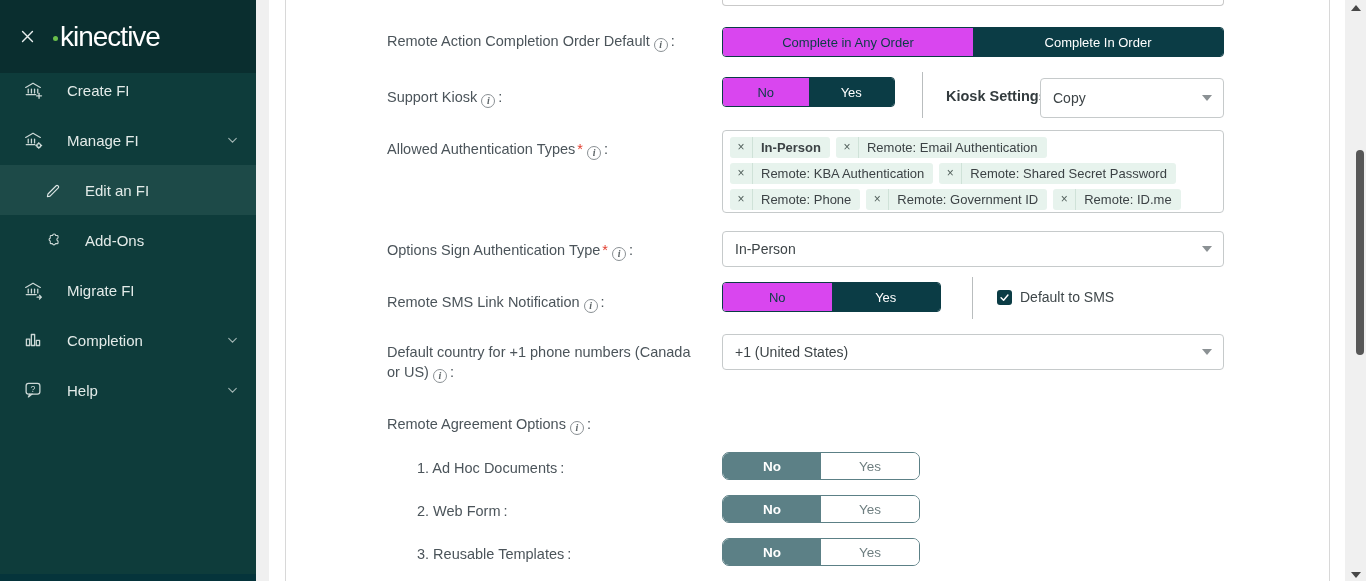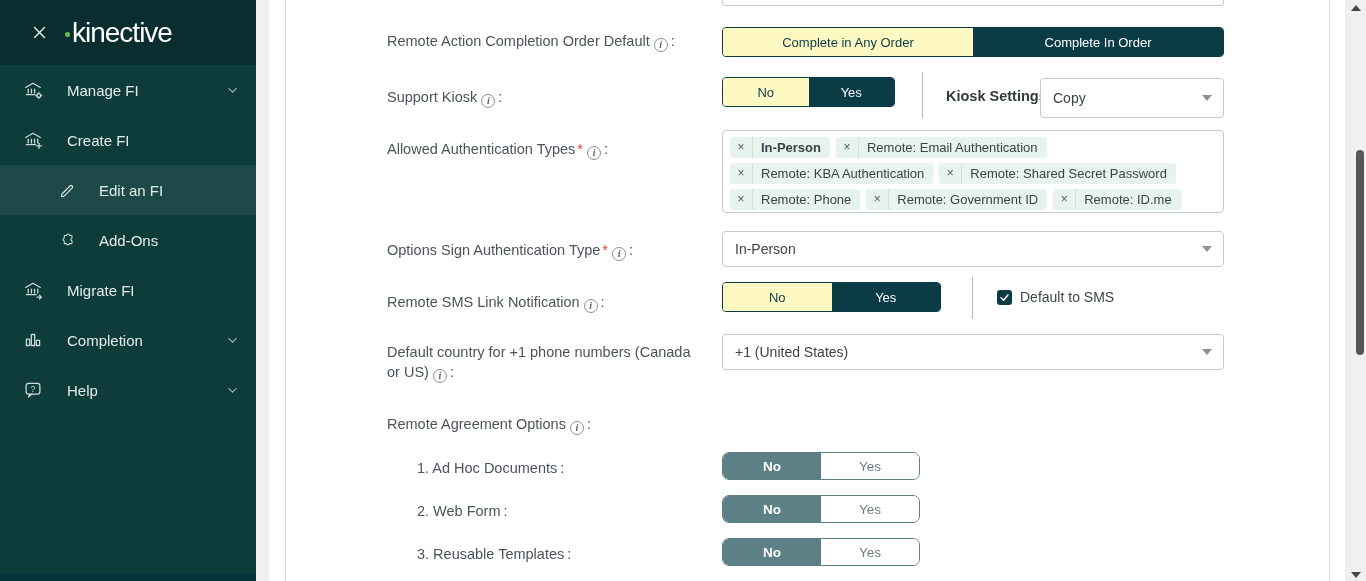--- a/index.html
+++ b/index.html
@@ -13,35 +13,35 @@
     --muted-toggle:#5c8086;
     --scrollbar-thumb:#575757;
   }
   *{box-sizing:border-box;margin:0;padding:0}
   html,body{width:1366px;height:581px;overflow:hidden;background:#fff;
     font-family:"Liberation Sans","DejaVu Sans",sans-serif;}
   .app{position:relative;width:1366px;height:581px;background:#fff}
 
   
   .sidebar{position:absolute;left:0;top:0;width:256px;height:581px;background:var(--sidebar-bg)}
-  .sidebar-header{position:relative;height:65px;background:var(--sidebar-header-bg);
-    display:flex;align-items:center;padding-left:31px}
+  .sidebar-header{position:relative;height:73px;background:var(--sidebar-header-bg);
+    display:flex;align-items:center;padding-left:19px}
   .close-btn{width:17px;height:17px;display:inline-flex;cursor:pointer}
   .logo{position:relative;margin-left:17px;color:#fff;font-size:28px;font-weight:500;
     letter-spacing:-1px;line-height:1;padding-left:7px}
   .logo-dot{position:absolute;left:0;top:13px;width:5px;height:5px;border-radius:50%;
     background:var(--logo-green)}
   .nav{position:absolute;top:65px;left:0;right:0}
   .nav-item{position:relative;height:50px;display:flex;align-items:center;
     padding-left:22px;cursor:pointer;color:#e3ebe9;font-size:15px}
   .nav-item.active{background:var(--sidebar-active-bg)}
   .nav-item .nav-icon{width:22px;height:22px;display:inline-flex;flex:0 0 22px;
     align-items:center;justify-content:center}
   .nav-item .nav-label{margin-left:23px;white-space:nowrap}
-  .nav-item.indent{padding-left:58px}
+  .nav-item.indent{padding-left:44px}
   .nav-item.indent .nav-icon{width:19px;height:19px;flex:0 0 19px}
   .nav-item.indent .nav-label{margin-left:22px}
   .nav-chevron{position:absolute;right:17px;top:50%;transform:translateY(-50%);
     width:13px;height:13px;display:inline-flex}
   .sidebar-footer{position:absolute;left:0;bottom:0;width:100%;height:7px;
     background:var(--sidebar-footer-bg)}
 
   
   .left-gutter{position:absolute;left:256px;top:0;width:13px;height:581px;background:#f0f0f0}
   .right-scrollbar{position:absolute;right:0;top:0;width:21px;height:581px;background:#f0f0f0}
@@ -63,21 +63,21 @@
     font-family:"Liberation Serif","DejaVu Serif",serif;font-style:italic;font-weight:700;
     font-size:10px;color:#5d6467;text-align:center;line-height:12px;margin-left:4px;
     vertical-align:-2px}
   .colon{margin-left:3px}
 
   .partial-input{position:absolute;left:436px;top:0;width:502px;height:6px;
     border:1px solid #c9c9c9;border-top:none;border-radius:0 0 4px 4px;background:#fff}
 
   .seg-group{position:absolute;display:flex;border:1px solid var(--accent-teal);
     border-radius:4px;overflow:hidden;background:#fff}
-  .seg{flex:1;display:flex;align-items:center;justify-content:center;background:#fef9c3;
+  .seg{flex:1;display:flex;align-items:center;justify-content:center;background:#d946ef;
     border:none;cursor:pointer;font-family:inherit;font-size:13px;font-weight:500;
     color:var(--accent-teal);white-space:nowrap}
   .seg.sel{background:var(--accent-teal);color:#fff}
 
   .gray-group{position:absolute;display:flex;border:1px solid var(--muted-toggle);
     border-radius:7px;overflow:hidden;background:#fff}
   .gseg{flex:1;display:flex;align-items:center;justify-content:center;background:#fff;
     border:none;cursor:pointer;font-family:inherit;font-size:13.5px;color:#6e7e80}
   .gseg.sel{background:var(--muted-toggle);color:#fff;font-weight:700}
 
@@ -119,20 +119,36 @@
             <path d="M5 5 L19 19 M19 5 L5 19"></path>
           </svg>
       </span>
       <div class="logo">
         <i class="logo-dot"></i>
         <span>kinective</span>
       </div>
     </div>
 
     <nav class="nav">
+
+      <div class="nav-item">
+        <span class="nav-icon">
+          <svg viewBox="0 0 24 24" width="22" height="22" fill="none" stroke="#ccd8d6" stroke-width="1.4" stroke-linecap="round" stroke-linejoin="round">
+            <path d="M4 9.2 L12 4.6 L20 9.2"></path>
+            <line x1="6.8" y1="11" x2="6.8" y2="15.2"></line>
+              <line x1="10.3" y1="11" x2="10.3" y2="15.2"></line>
+            <line x1="13.7" y1="11" x2="13.7" y2="15.2"></line>
+              <line x1="17.2" y1="11" x2="17.2" y2="15.2"></line>
+            <line x1="4.6" y1="17" x2="15" y2="17"></line>
+            <line x1="18.6" y1="15.6" x2="18.6" y2="21"></line>
+              <line x1="15.9" y1="18.3" x2="21.3" y2="18.3"></line>
+          </svg>
+        </span>
+        <span class="nav-label">Create FI</span>
+      </div>
 
       <div class="nav-item">
         <span class="nav-icon">
           <svg viewBox="0 0 24 24" width="22" height="22" fill="none" stroke="#ccd8d6" stroke-width="1.4" stroke-linecap="round" stroke-linejoin="round">
             <path d="M4 9.2 L12 4.6 L20 9.2"></path>
             <line x1="6.8" y1="11" x2="6.8" y2="15.2"></line>
               <line x1="10.3" y1="11" x2="10.3" y2="15.2"></line>
             <line x1="13.7" y1="11" x2="13.7" y2="15.2"></line>
             <line x1="4.6" y1="17" x2="14" y2="17"></line>
             <circle cx="18.3" cy="18" r="2.1"></circle>
@@ -143,36 +159,20 @@
           </svg>
         </span>
         <span class="nav-label">Manage FI</span>
         <span class="nav-chevron">
           <svg viewBox="0 0 24 24" width="13" height="13" fill="none" stroke="#9fb4b2" stroke-width="2" stroke-linecap="round">
               <path d="M5 9 L12 16 L19 9"></path>
             </svg>
         </span>
       </div>
 
-      <div class="nav-item">
-        <span class="nav-icon">
-          <svg viewBox="0 0 24 24" width="22" height="22" fill="none" stroke="#ccd8d6" stroke-width="1.4" stroke-linecap="round" stroke-linejoin="round">
-            <path d="M4 9.2 L12 4.6 L20 9.2"></path>
-            <line x1="6.8" y1="11" x2="6.8" y2="15.2"></line>
-              <line x1="10.3" y1="11" x2="10.3" y2="15.2"></line>
-            <line x1="13.7" y1="11" x2="13.7" y2="15.2"></line>
-              <line x1="17.2" y1="11" x2="17.2" y2="15.2"></line>
-            <line x1="4.6" y1="17" x2="15" y2="17"></line>
-            <line x1="18.6" y1="15.6" x2="18.6" y2="21"></line>
-              <line x1="15.9" y1="18.3" x2="21.3" y2="18.3"></line>
-          </svg>
-        </span>
-        <span class="nav-label">Create FI</span>
-      </div>
-
       <div class="nav-item indent active">
         <span class="nav-icon">
           <svg viewBox="0 0 24 24" width="19" height="19" fill="none" stroke="#dfe8e7" stroke-width="1.4" stroke-linecap="round" stroke-linejoin="round">
             <path d="M5 16.4 L15.4 6 a1.5 1.5 0 0 1 2.1 0 l0.6 0.6 a1.5 1.5 0 0 1 0 2.1 L7.7 19.1 L4.3 19.8 Z"></path>
           </svg>
         </span>
         <span class="nav-label">Edit an FI</span>
       </div>
 
       <div class="nav-item indent">

